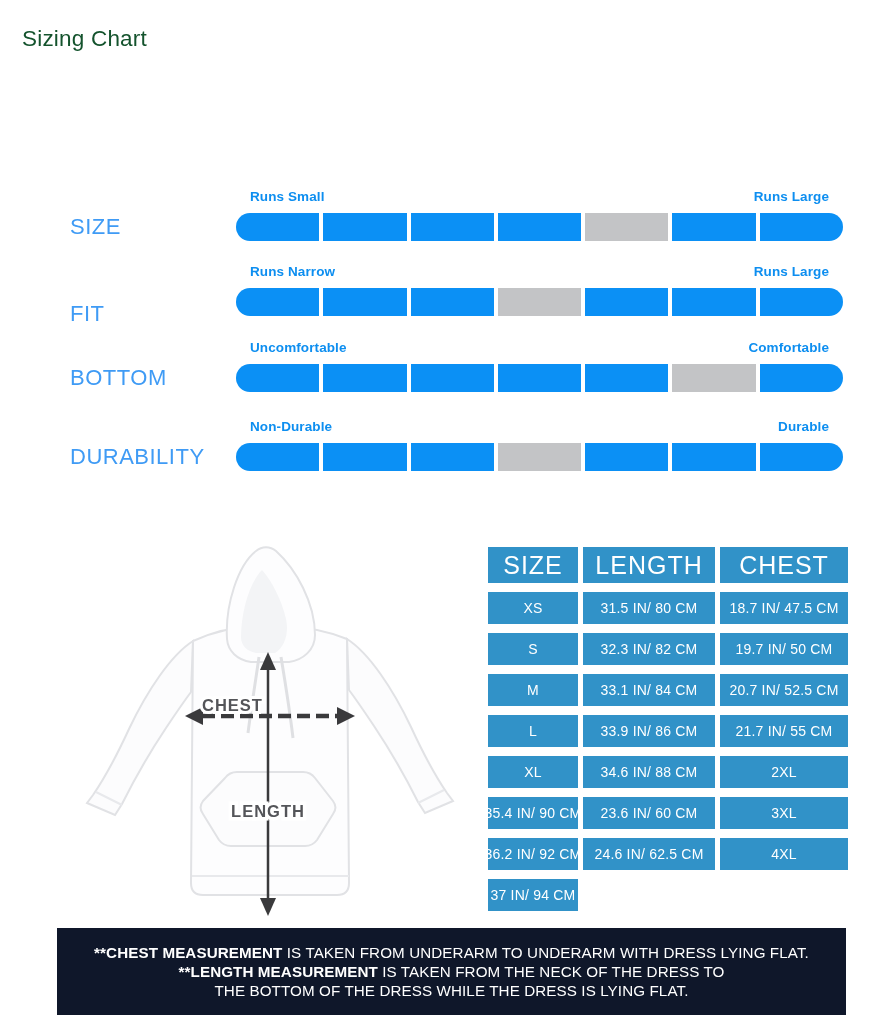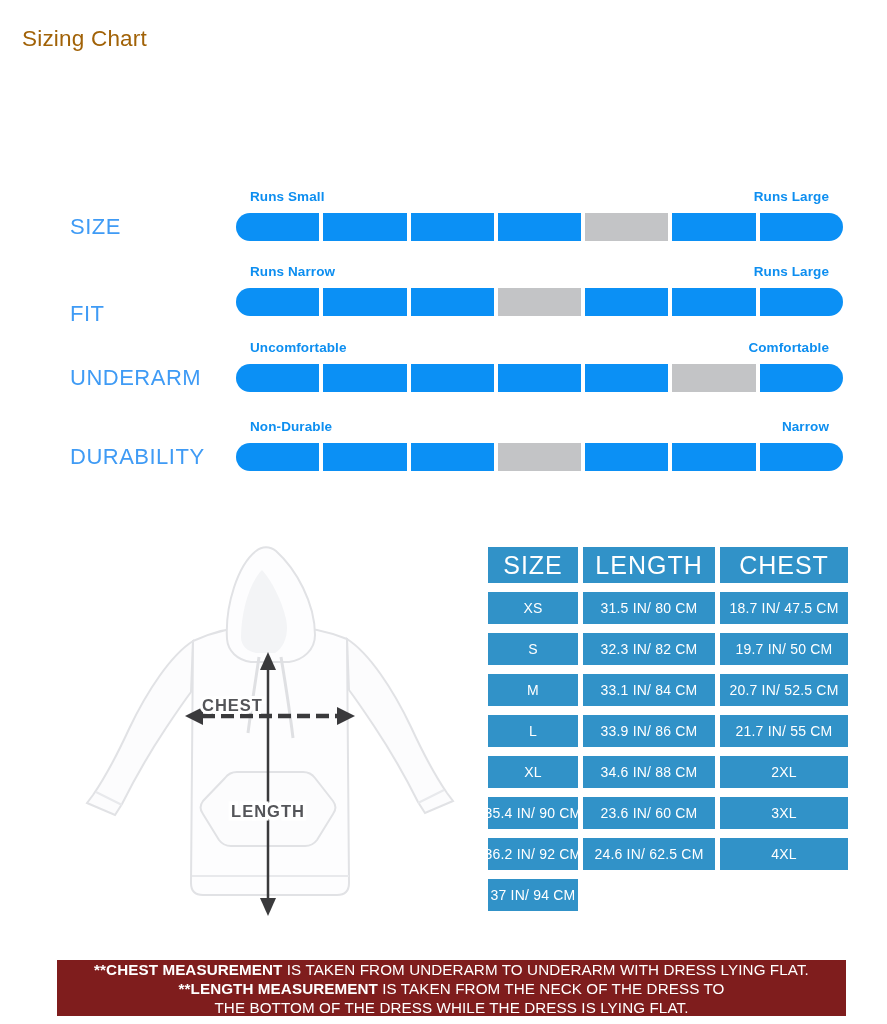--- a/index.html
+++ b/index.html
@@ -4,21 +4,21 @@
 <style>
   * { margin:0; padding:0; box-sizing:border-box; }
   html,body { background:#ffffff; }
   .page {
     position:relative; width:887px; height:1024px; overflow:hidden;
     background:#ffffff; font-family:"Liberation Sans", sans-serif;
   }
   
   .page-title {
     position:absolute; left:22px; top:26px;
-    font-size:22.5px; color:#a16207; letter-spacing:0.2px;
+    font-size:22.5px; color:#14532d; letter-spacing:0.2px;
   }
   
   .side-label {
     position:absolute; left:70px; width:165px;
     font-size:22px; line-height:26px; color:#3f9bf5; letter-spacing:0.5px;
   }
   .bar-group { position:absolute; left:236px; width:607px; }
   .minis {
     display:flex; justify-content:space-between;
     height:15px; margin-bottom:9px;
@@ -42,37 +42,37 @@
     background:#3192c8; color:#ffffff;
     display:flex; align-items:center; justify-content:center;
     white-space:nowrap;
   }
   .size-table .head { font-size:25px; letter-spacing:1px; }
   .size-table .body { font-size:14px; letter-spacing:0.2px; }
   
   .hoodie-wrap { position:absolute; left:75px; top:545px; width:400px; height:380px; }
   
   .footnote {
-    position:absolute; left:57px; top:960px; width:789px; height:56px;
-    background:#7f1d1d; color:#ffffff;
+    position:absolute; left:57px; top:928px; width:789px; height:87px;
+    background:#0f172a; color:#ffffff;
     display:flex; flex-direction:column; align-items:center; justify-content:center;
     font-size:15.2px; line-height:19px; text-align:center; letter-spacing:0.1px;
   }
   .footnote b { font-weight:bold; }
 </style>
 </head>
 <body>
 
 <div class="page">
 
   <div class="page-title">Sizing Chart</div>
 
   <div class="side-label" style="top:214px">SIZE</div>
   <div class="side-label" style="top:301px">FIT</div>
-  <div class="side-label" style="top:365px">UNDERARM</div>
+  <div class="side-label" style="top:365px">BOTTOM</div>
   <div class="side-label" style="top:444px">DURABILITY</div>
 
   <div class="bar-group" style="top:189px">
     <div class="minis">
       <span>Runs Small</span>
       <span>Runs Large</span>
     </div>
     <div class="bar">
       <span></span>
         <span></span>
@@ -112,21 +112,21 @@
         <span></span>
         <span></span>
         <span class="gray"></span>
         <span></span>
     </div>
   </div>
 
   <div class="bar-group" style="top:419px">
     <div class="minis">
       <span>Non-Durable</span>
-      <span>Narrow</span>
+      <span>Durable</span>
     </div>
     <div class="bar">
       <span></span>
         <span></span>
         <span></span>
         <span class="gray"></span>
         <span></span>
         <span></span>
         <span></span>
     </div>

